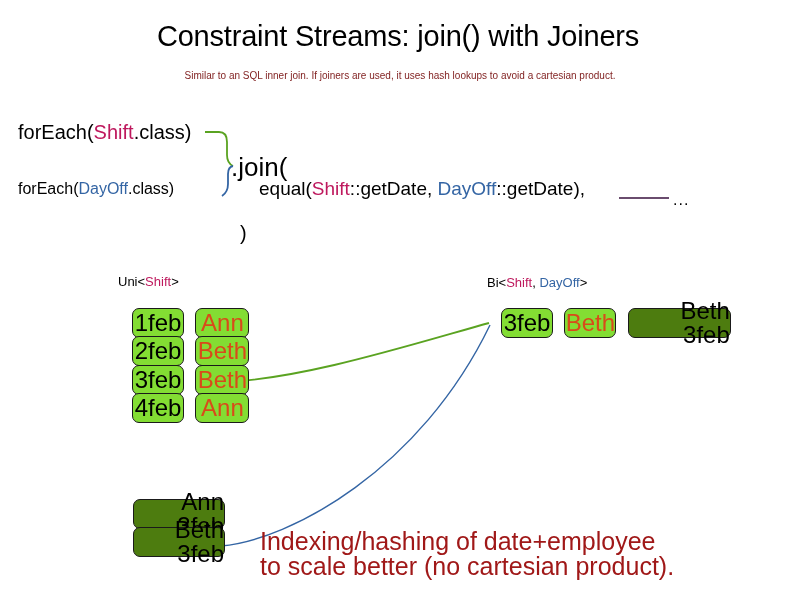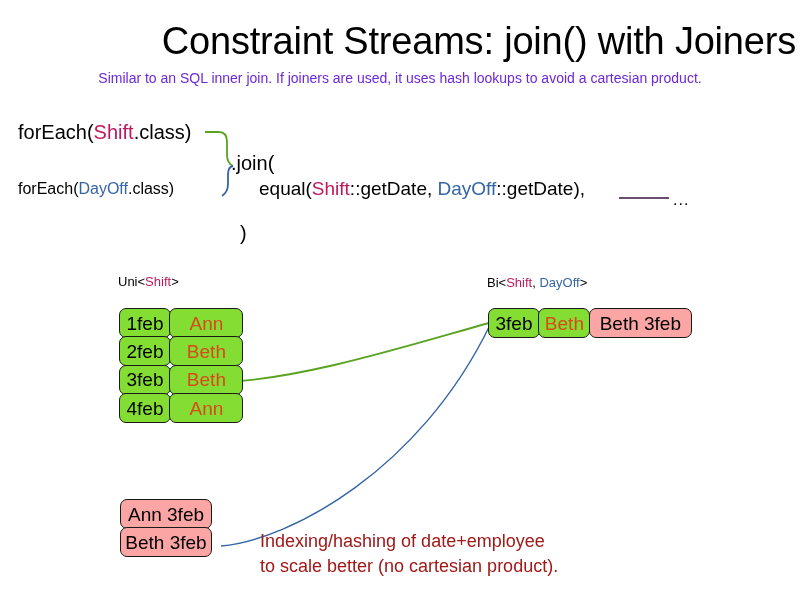--- a/index.html
+++ b/index.html
@@ -22,35 +22,35 @@
     width: 800px;
     height: 600px;
   }
 
   
   #slide-title {
     position: absolute;
     top: 20px;
     left: 0;
     width: 796px;
-    text-align: right;
-    font-size: 38px;
+    text-align: center;
+    font-size: 29px;
     font-weight: normal;
     letter-spacing: -0.2px;
     color: #000000;
     white-space: nowrap;
   }
   #slide-subtitle {
     position: absolute;
     top: 70px;
     left: 0;
     width: 800px;
     text-align: center;
-    font-size: 14px;
-    color: #6d28d9;
+    font-size: 10px;
+    color: #7f1d1d;
     white-space: nowrap;
   }
 
   
   .code-line {
     position: absolute;
     white-space: nowrap;
     color: #000000;
   }
   #code-foreach-shift {
@@ -59,21 +59,21 @@
     font-size: 20px;
   }
   #code-foreach-dayoff {
     left: 18px;
     top: 180px;
     font-size: 16px;
   }
   #code-join-open {
     left: 231px;
     top: 152px;
-    font-size: 20px;
+    font-size: 26px;
   }
   #code-equal-date {
     left: 259px;
     top: 178px;
     font-size: 19px;
   }
   #code-equal-employee {
     left: 259px;
     top: 199px;
     font-size: 13.5px;
@@ -120,52 +120,53 @@
     display: flex;
     align-items: stretch;
   }
   .cell {
     box-sizing: border-box;
     border: 1.6px solid #1a1a1a;
     border-radius: 7px;
     display: flex;
     align-items: center;
     justify-content: center;
-    font-size: 19px;
+    font-size: 24px;
     line-height: 1;
     height: 30px;
     margin-right: -1.6px;
+    margin-left: 13px;
   }
   .cell.green { background: #83DD33; color: #000000; }
   .cell.green.name { color: #D94A1A; }
-  .cell.blue  { background: #fca5a5; color: #000000; }
+  .cell.blue  { background: #4d7c0f; color: #000000; text-align: right; }
 
   
   #uni-shift-rows { position: absolute; left: 119px; top: 308px; }
   #uni-shift-rows .fact-row { position: relative; margin-bottom: -1.6px; }
   #uni-shift-rows .cell.date { width: 52px; }
-  #uni-shift-rows .cell.name { width: 74px; }
+  #uni-shift-rows .cell.name { width: 54px; }
 
   
   #uni-dayoff-rows { position: absolute; left: 120px; top: 499px; }
   #uni-dayoff-rows .fact-row { position: relative; margin-bottom: -1.6px; }
   #uni-dayoff-rows .cell { width: 92px; }
 
   
   #bi-row { left: 488px; top: 308px; }
   #bi-row .cell.date { width: 52px; }
   #bi-row .cell.name { width: 52px; }
   #bi-row .cell.pair { width: 103px; }
 
   
   #caption {
     position: absolute;
     left: 260px;
     top: 529px;
-    font-size: 18px;
+    font-size: 25px;
     line-height: 25px;
     color: #A01818;
     white-space: pre-line;
   }
 
   
   #connectors {
     position: absolute;
     left: 0;
     top: 0;

